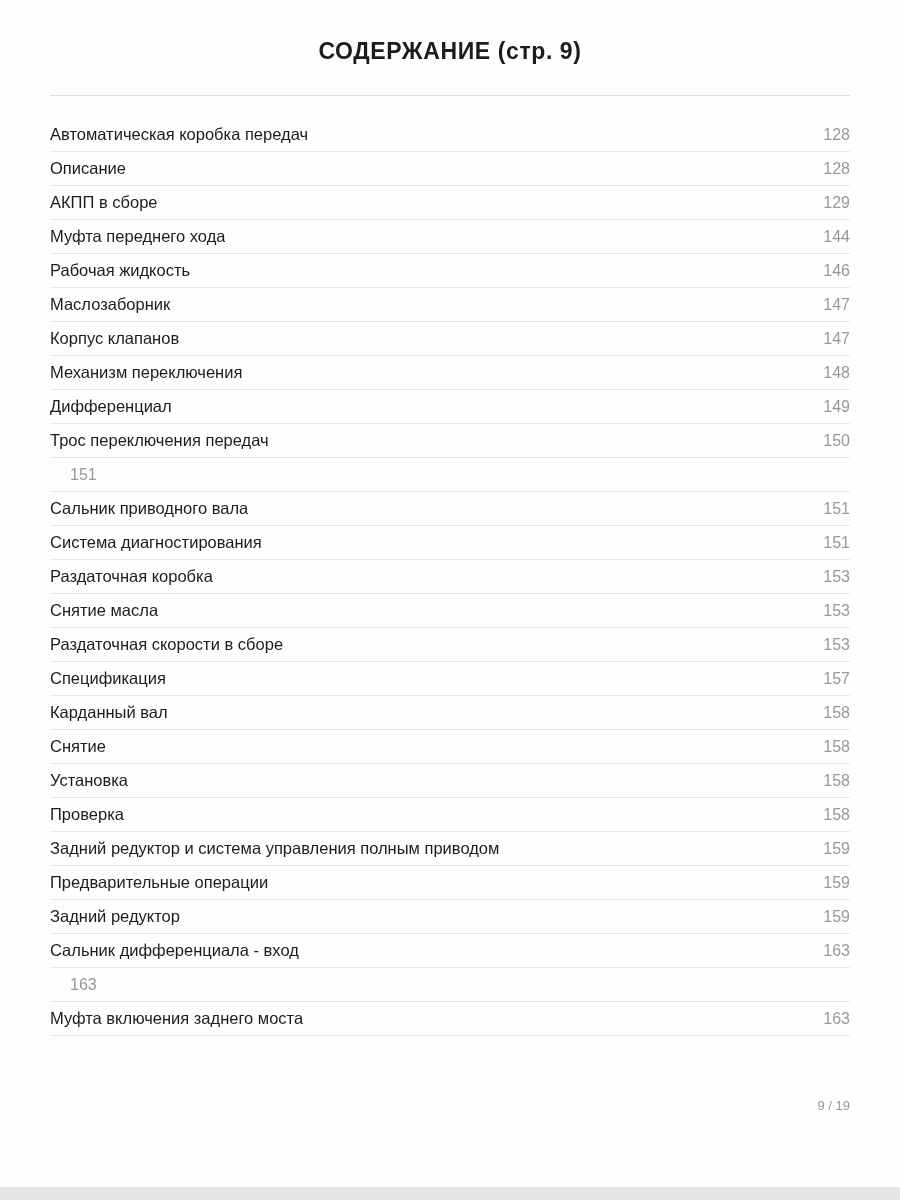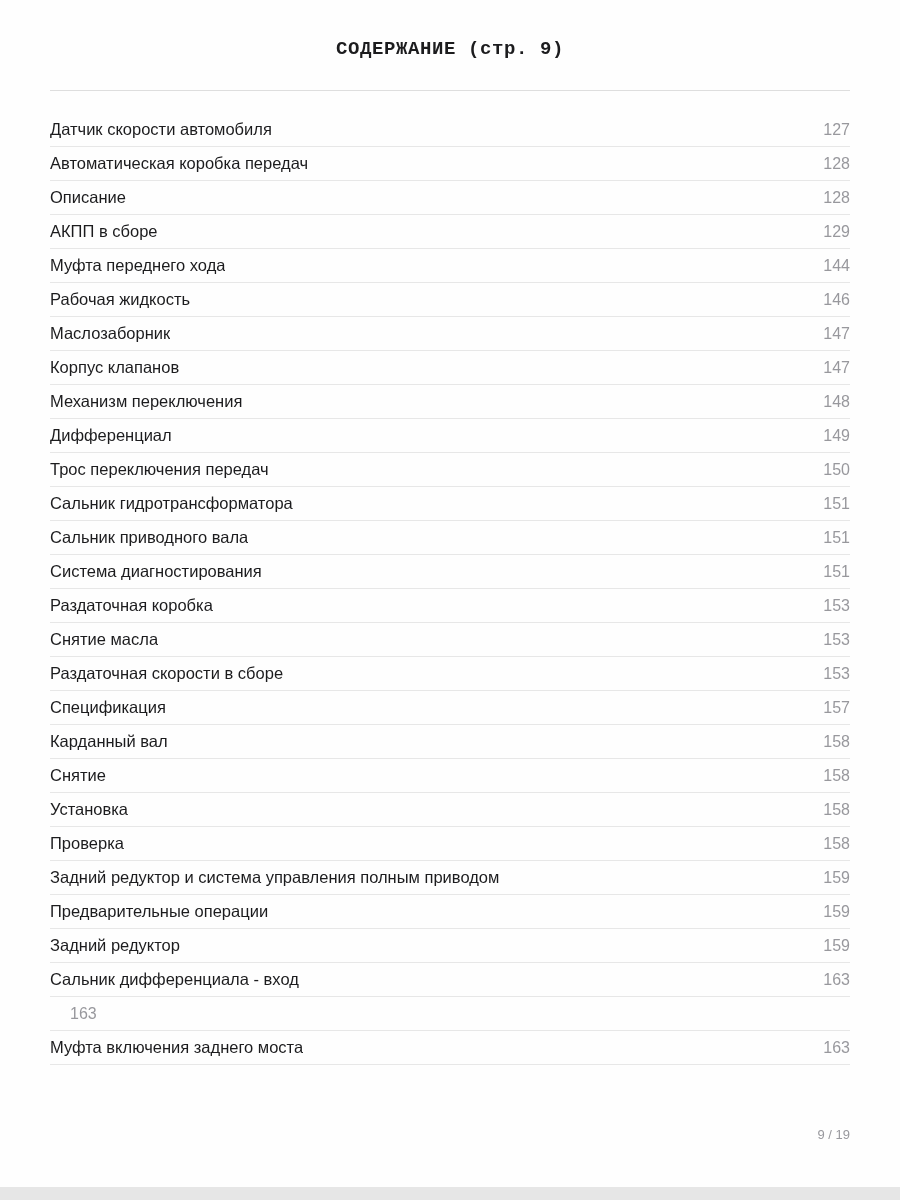--- a/index.html
+++ b/index.html
@@ -18,25 +18,24 @@
     color:var(--text-color);
     position:relative;
   }
   .page{
     width:100%;
     height:100%;
     padding:38px 50px 0 50px;
   }
   .title{
     text-align:center;
-    font-size:19px;
+    font-size:23px;
     font-weight:700;
     letter-spacing:0.6px;
     color:var(--text-color);
-    font-family:Liberation Mono, monospace;
   }
   .title-divider{
     margin-top:30px;
     border-top:1px solid var(--title-divider-color);
   }
   .toc{
     margin-top:22px;
   }
   .row{
     display:flex;
@@ -74,24 +73,20 @@
     background:var(--strip-bg);
   }
 </style>
 </head>
 <body>
 
 <div class="page">
   <h1 class="title">СОДЕРЖАНИЕ (стр. 9)</h1>
   <div class="title-divider"></div>
   <div class="toc">
-  <div class="row">
-    <span class="label">Датчик скорости автомобиля</span>
-    <span class="pagenum">127</span>
-  </div>
 
   <div class="row">
     <span class="label">Автоматическая коробка передач</span>
     <span class="pagenum">128</span>
   </div>
 
   <div class="row">
     <span class="label">Описание</span>
     <span class="pagenum">128</span>
   </div>
@@ -130,21 +125,20 @@
     <span class="label">Дифференциал</span>
     <span class="pagenum">149</span>
   </div>
 
   <div class="row">
     <span class="label">Трос переключения передач</span>
     <span class="pagenum">150</span>
   </div>
 
   <div class="row">
-    <span class="label">Сальник гидротрансформатора</span>
     <span class="pagenum">151</span>
   </div>
 
   <div class="row">
     <span class="label">Сальник приводного вала</span>
     <span class="pagenum">151</span>
   </div>
 
   <div class="row">
     <span class="label">Система диагностирования</span>

